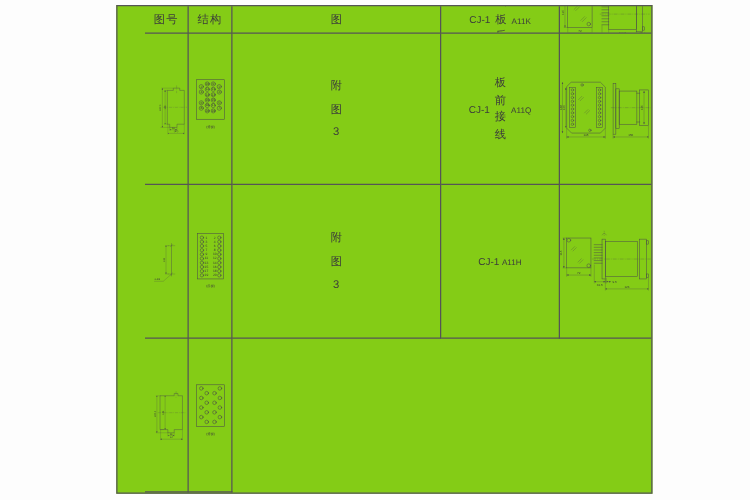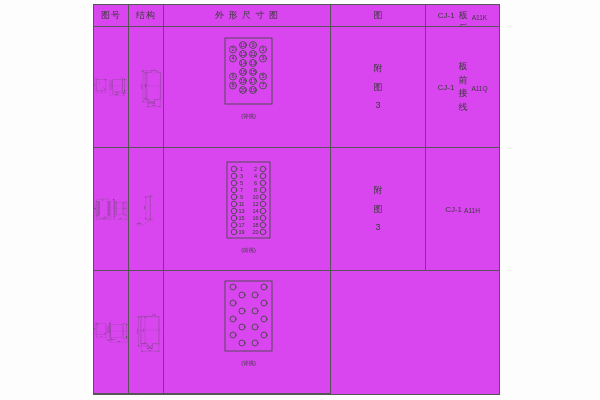--- a/index.html
+++ b/index.html
@@ -7,21 +7,22 @@
     width:600px;height:400px;background:#fdfdfd;overflow:hidden;
     font-family:"Liberation Sans","DejaVu Sans",sans-serif;color:#3b3b3b;
     position:relative;
   }
   .spec-table{
     position:absolute;left:93px;top:4px;
     display:grid;
     grid-template-columns:35px 35px 167px 95px 73px;
     grid-template-rows:22px 121px 123px 123px;
     border:1px solid #555;
-    background:#d946ef;
+    background:#84cc16;
+    padding-left:22px;
   }
   .cell{
     border-right:1px solid #555;border-bottom:1px solid #555;
     box-sizing:border-box;overflow:hidden;
     display:flex;align-items:center;justify-content:center;
   }
   .cell:nth-child(5n){border-right:none;}
   .hcell{font-size:9px;letter-spacing:1px;}
   .vwrap{display:flex;flex-direction:row;align-items:center;justify-content:center;gap:2px;}
   .vtext{width:13px;word-break:break-all;text-align:center;font-size:9px;line-height:1.5;}
@@ -45,21 +46,20 @@
     <marker id="arr" viewBox="0 0 10 10" refX="9" refY="5" markerWidth="7" markerHeight="7" orient="auto-start-reverse">
       <path d="M0,1.5 L10,5 L0,8.5 Z" fill="#4a4a4a"></path>
     </marker>
   </defs>
 </svg>
 
 <div class="spec-table">
 
   <div class="cell hcell">图号</div>
   <div class="cell hcell">结构</div>
-  <div class="cell hcell">外 形 尺 寸 图</div>
 
   <div class="cell">
     <span class="vtext figno">附图3</span>
   </div>
   <div class="cell">
     <div class="vwrap">
       <span class="model">CJ-1</span>
       <span class="vtext">凸出式板后接线</span>
       <span class="code">A11K</span>
     </div>

